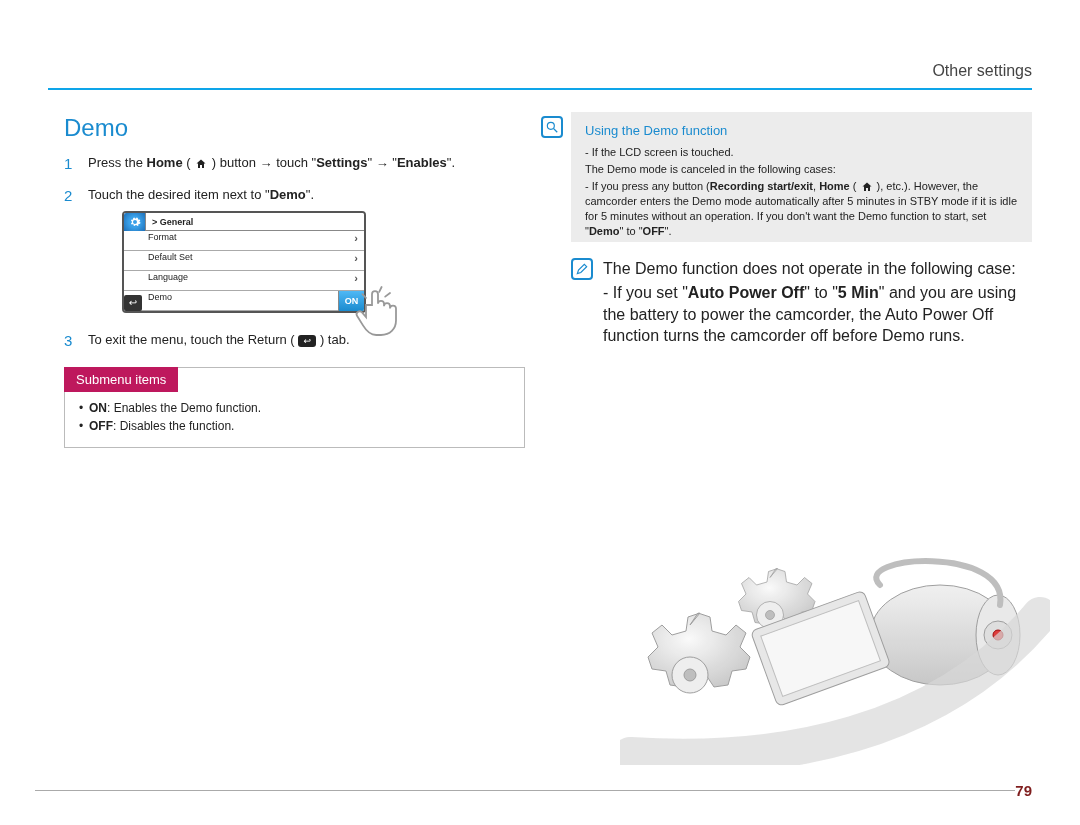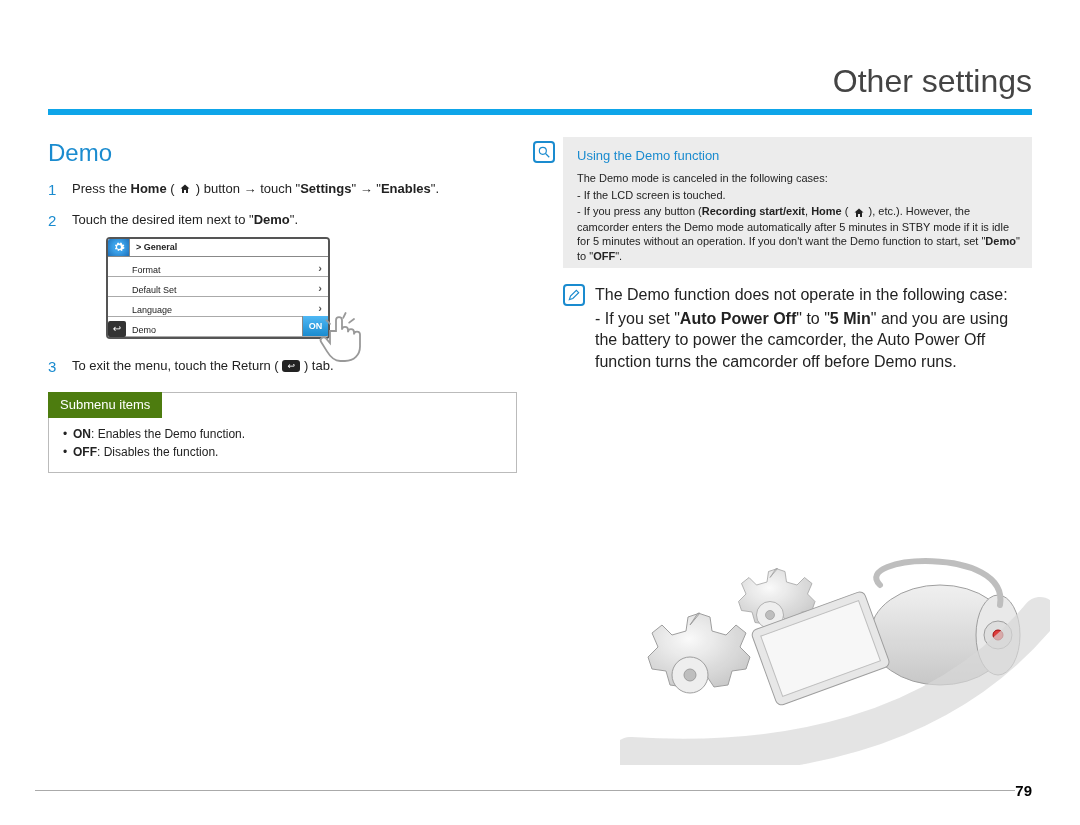--- a/index.html
+++ b/index.html
@@ -11,30 +11,31 @@
     color: #222;
     position: relative;
     font-size: 13px;
     line-height: 1.35;
   }
   .page {
     padding: 60px 48px 40px 48px;
   }
   .header-title {
     text-align: right;
-    font-size: 32px;
+    font-size: 16px;
     color: #444;
     font-weight: 400;
     padding-bottom: 6px;
-    border-bottom: 6px solid #0ea5e9;
+    border-bottom: 2px solid #0ea5e9;
     margin-bottom: 22px;
   }
   .columns {
     display: flex;
     gap: 36px;
+    margin-left: 16px;
   }
   .col {
     flex: 1;
     min-width: 0;
   }
   h2.section-title {
     color: #1a8bcf;
     font-size: 24px;
     font-weight: 400;
     margin-bottom: 10px;
@@ -63,21 +64,21 @@
     width: 14px; height: 14px;
     align-items: center; justify-content: center;
   }
   .inline-icon.home svg { width: 12px; height: 12px; }
   .inline-icon.return {
     background:#222; border-radius:3px; width:18px; height:12px;
     color:#fff; font-size:9px; line-height:12px; text-align:center;
   }
 
   
-  .lcd-wrap { position: relative; width: 224px; margin: 8px 0 18px 34px; }
+  .lcd-wrap { position: relative; width: 244px; margin: 8px 0 18px 34px; }
   .lcd {
     border: 2px solid #555;
     border-radius: 4px;
     background: #fff;
     overflow: hidden;
     font-size: 9px;
   }
   .lcd-head {
     display:flex; align-items:center;
     background:#fff;
@@ -86,21 +87,21 @@
   }
   .lcd-gear {
     width:22px; height:18px;
     background: radial-gradient(circle,#3aa0e8 40%, #1d6fb8 100%);
     display:flex; align-items:center; justify-content:center;
     border-right:1px solid #888;
   }
   .lcd-gear svg { width:12px; height:12px; fill:#fff; }
   .lcd-head-title { padding-left:6px; font-weight:700; color:#222; }
   .lcd-row {
-    display:flex; align-items:flex-end; justify-content:space-between;
+    display:flex; align-items:flex-start; justify-content:space-between;
     height:20px; padding:0 6px 0 24px;
     border-bottom:1px solid #aaa;
     position:relative;
   }
   .lcd-row:last-child{ border-bottom:none;}
   .lcd-row .chev { color:#555; font-size:11px; font-weight:700; }
   .lcd-row.demo-row { padding-right:0; }
   .on-btn {
     background: linear-gradient(#4fb8f5,#1a8bcf);
     color:#fff; font-weight:700;
@@ -124,21 +125,21 @@
   .touch-hand svg { width:100%; height:100%; }
 
   
   .sub-box {
     border:1px solid #bbb;
     margin-top:18px;
     padding-bottom:10px;
   }
   .sub-box-head {
     display:inline-block;
-    background:#4d7c0f;
+    background:#be185d;
     color:#fff;
     padding:4px 12px;
     font-size:13px;
     margin:-1px 0 8px -1px;
   }
   .sub-box ul { list-style:none; padding:0 14px; font-size:12px; }
   .sub-box ul li { position:relative; padding-left:10px; margin-bottom:2px;}
   .sub-box ul li::before{ content:"•"; position:absolute; left:0; }
 
   
@@ -194,21 +195,21 @@
     opacity:0.95;
   }
   .illustration svg {width:100%; height:100%;}
 
   .page-num {
     position:absolute;
     right:48px;
     bottom:24px;
     font-size:15px;
     font-weight:700;
-    color:#000000;
+    color:#7f1d1d;
   }
   .page-num::before{
     content:"";
     position:absolute;
     left:-980px;
     bottom:10px;
     width:980px;
     border-top:1px solid #aaa;
   }
 </style>
@@ -295,22 +296,22 @@
     <div class="col" style="padding-left:10px;">
       <div class="tip-box">
         <div class="tip-icon">
           <svg viewBox="0 0 24 24" width="14" height="14">
               <circle cx="10" cy="10" r="6" fill="none" stroke="#1a8bcf" stroke-width="2"></circle>
               <line x1="15" y1="15" x2="21" y2="21" stroke="#1a8bcf" stroke-width="2"></line>
             </svg>
         </div>
         <div class="tip-title">Using the Demo function</div>
         <div class="body">
+          <p>- If the LCD screen is touched.</p>
           <p>The Demo mode is canceled in the following cases:</p>
-          <p>- If the LCD screen is touched.</p>
           <p>
             <span>- If you press any button (</span><span class="bold">Recording start/exit</span><span>, </span><span class="bold">Home</span><span> ( </span><span class="inline-icon home">
                 <svg viewBox="0 0 24 24">
                   <path d="M12 3l9 8h-3v9h-4v-6h-4v6H6v-9H3z" fill="#222"></path>
                 </svg>
               </span><span> ), etc.). However, the camcorder enters the Demo mode automatically after 5 minutes in STBY mode if it is idle for 5 minutes without an operation. If you don't want the Demo function to start, set "</span><span class="bold">Demo</span><span>" to "</span><span class="bold">OFF</span><span>".</span>
           </p>
         </div>
       </div>
 

